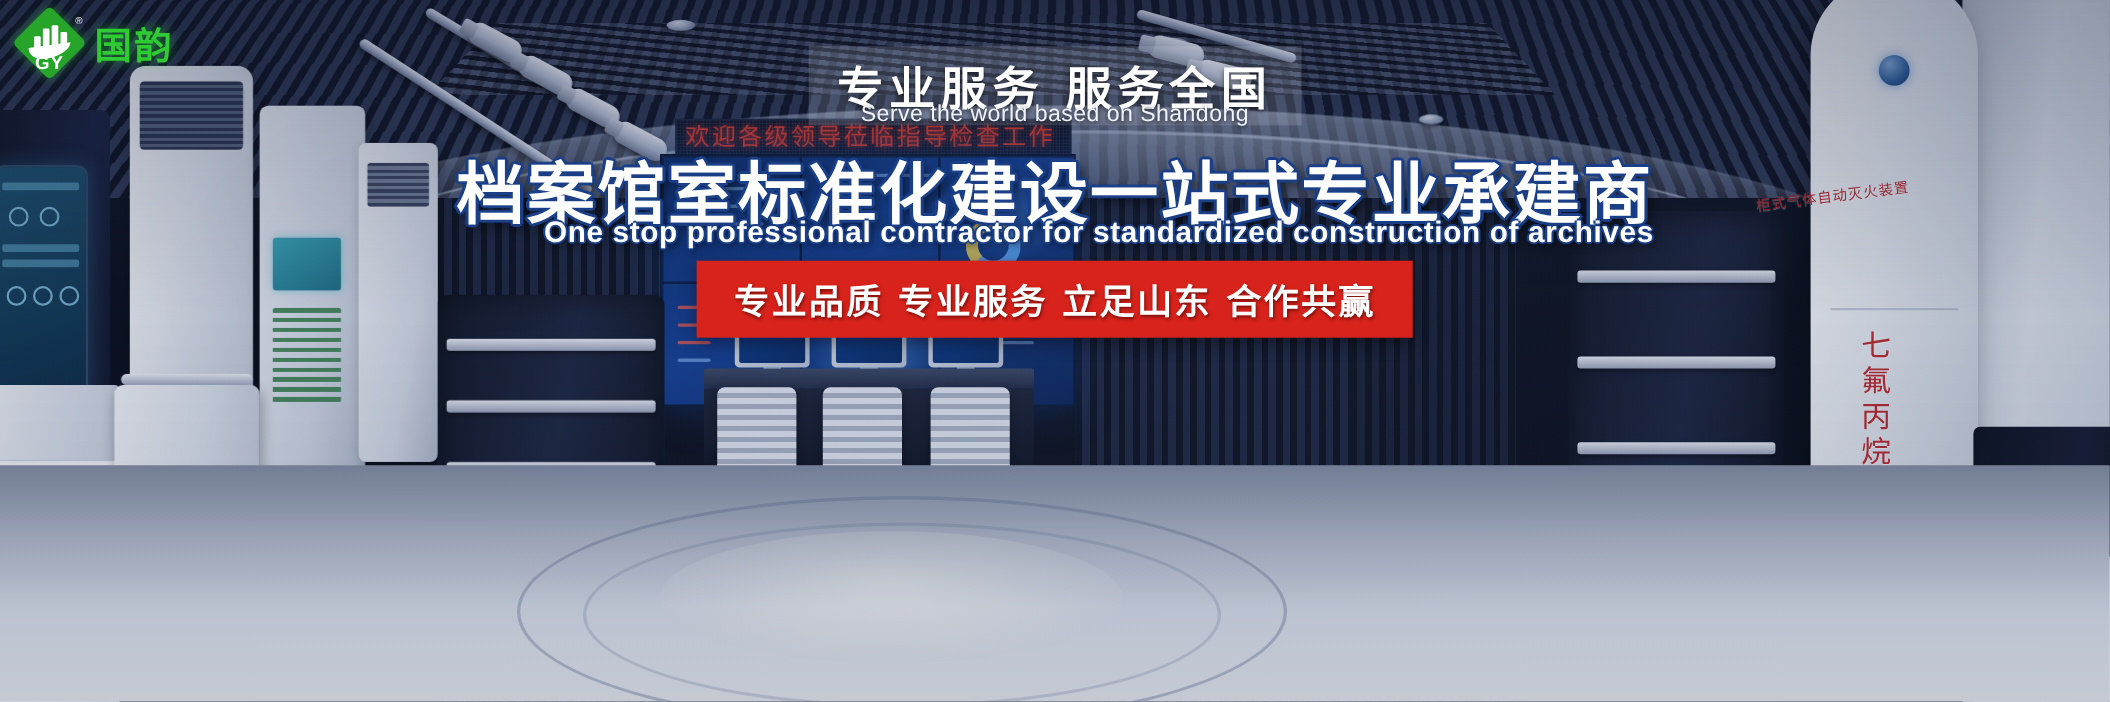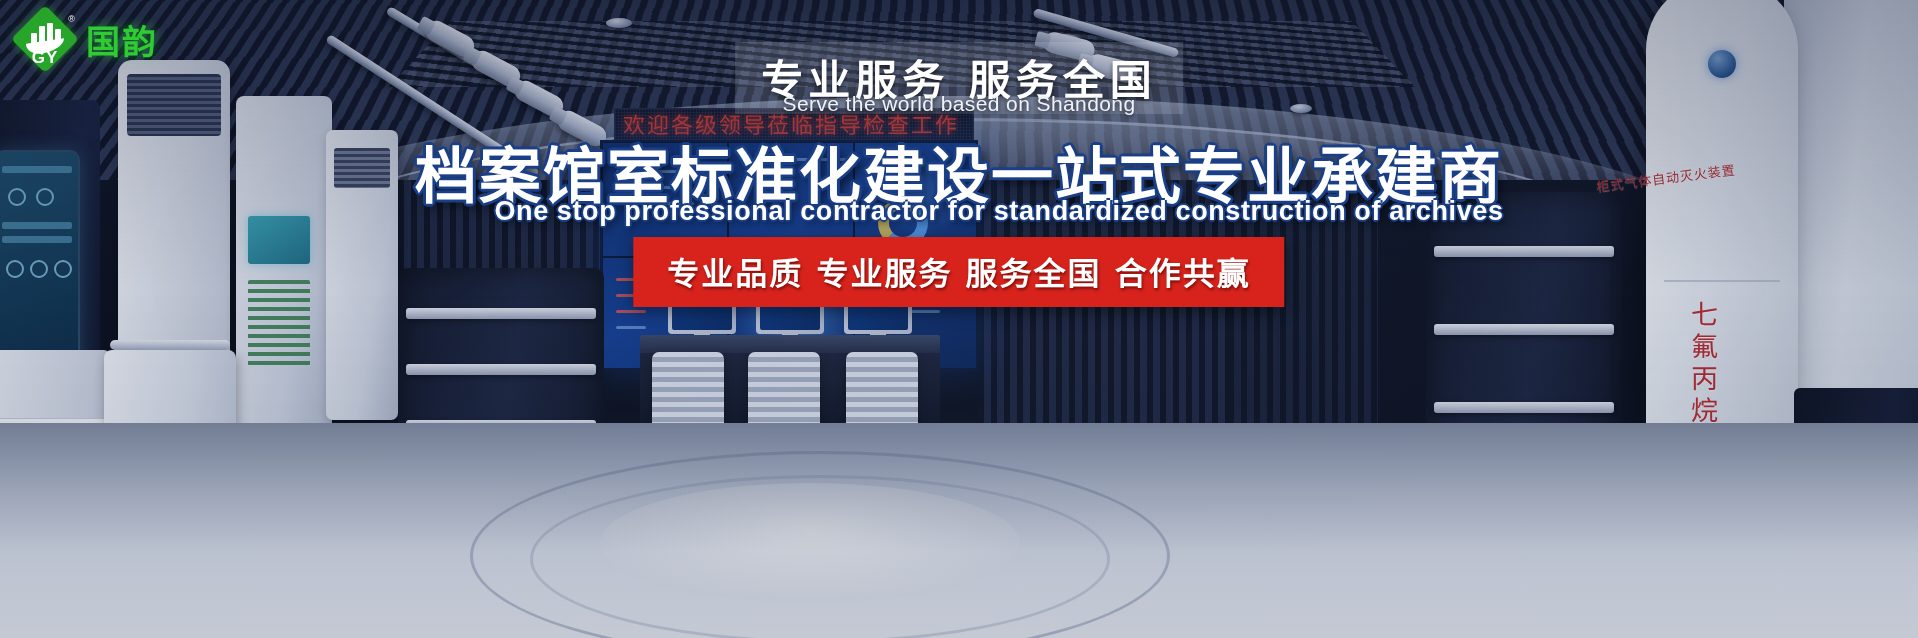--- a/index.html
+++ b/index.html
@@ -595,17 +595,17 @@
   </div>
 
   <div class="copy">
     <div class="kicker-wrap">
       <div class="kicker">专业服务 服务全国</div>
     </div>
     <div class="kicker-en">Serve the world based on Shandong</div>
     <div class="headline">档案馆室标准化建设一站式专业承建商</div>
     <div class="subline">One stop professional contractor for standardized construction of archives</div>
     <div class="slogan-bar">
-      <div class="slogan">专业品质  专业服务  服务全国  合作共赢</div>
+      <div class="slogan">专业品质  专业服务  立足山东  合作共赢</div>
     </div>
   </div>
 
 </div>
 
 </body></html>

